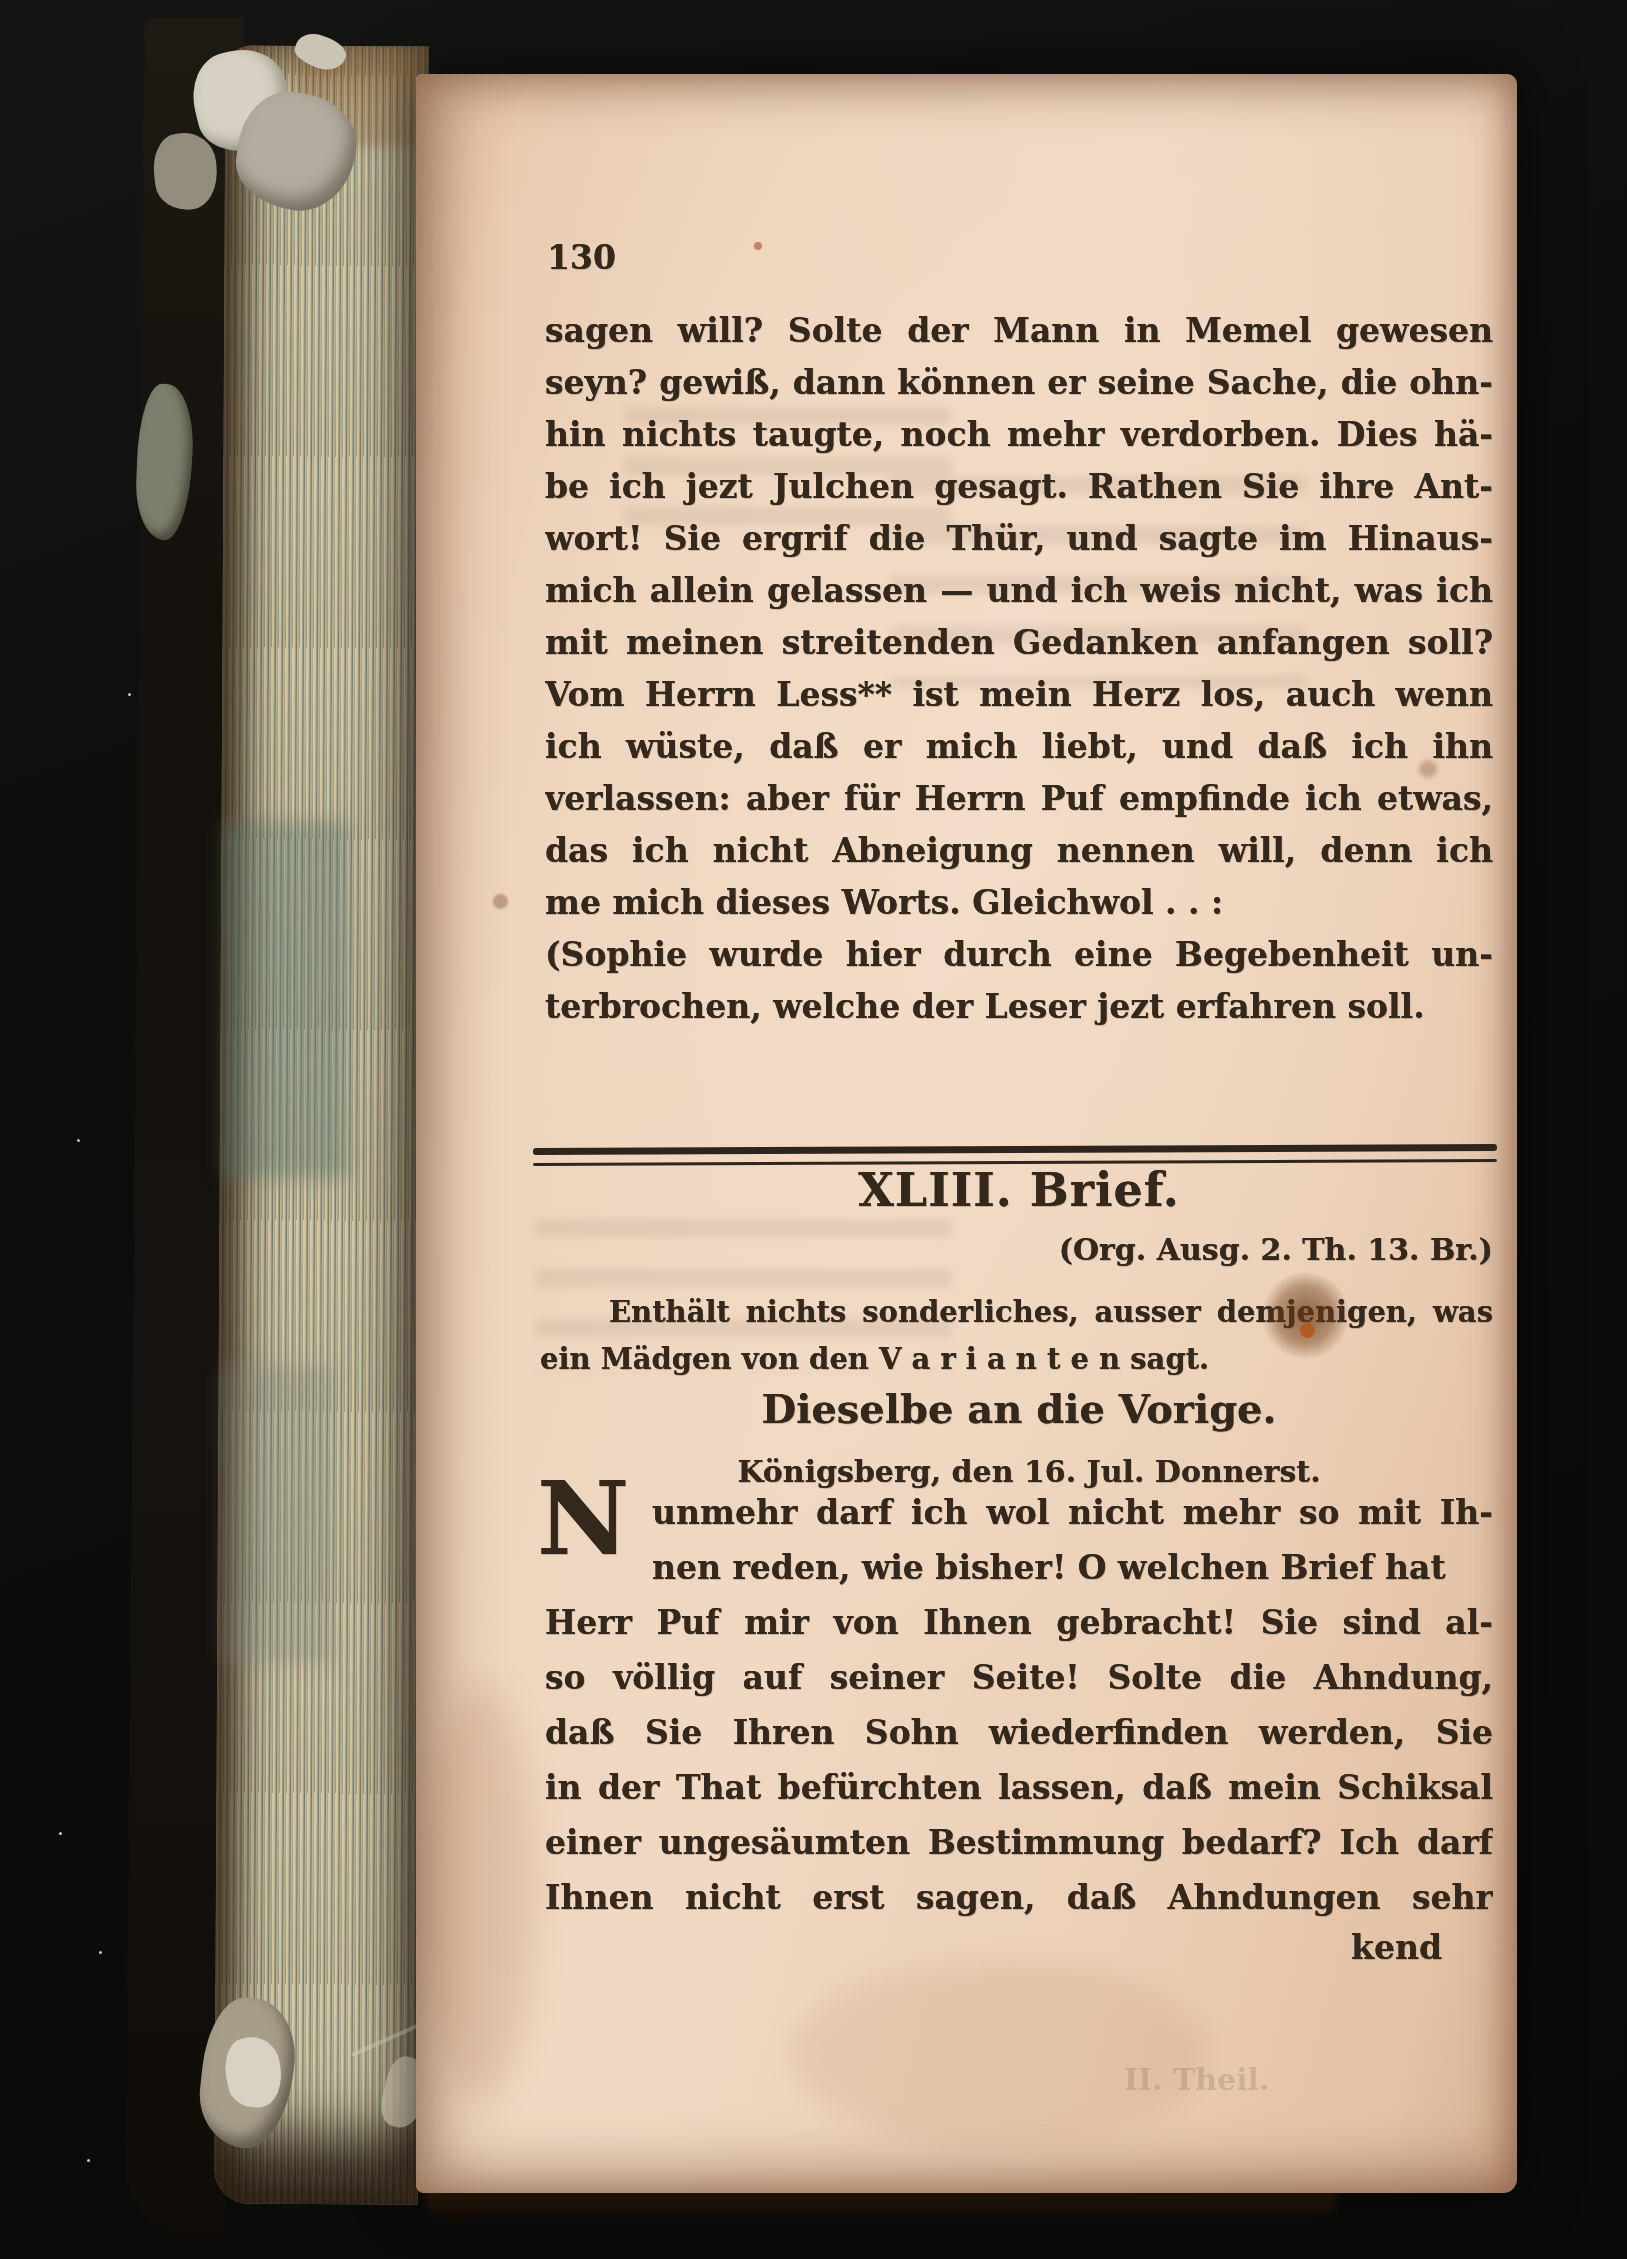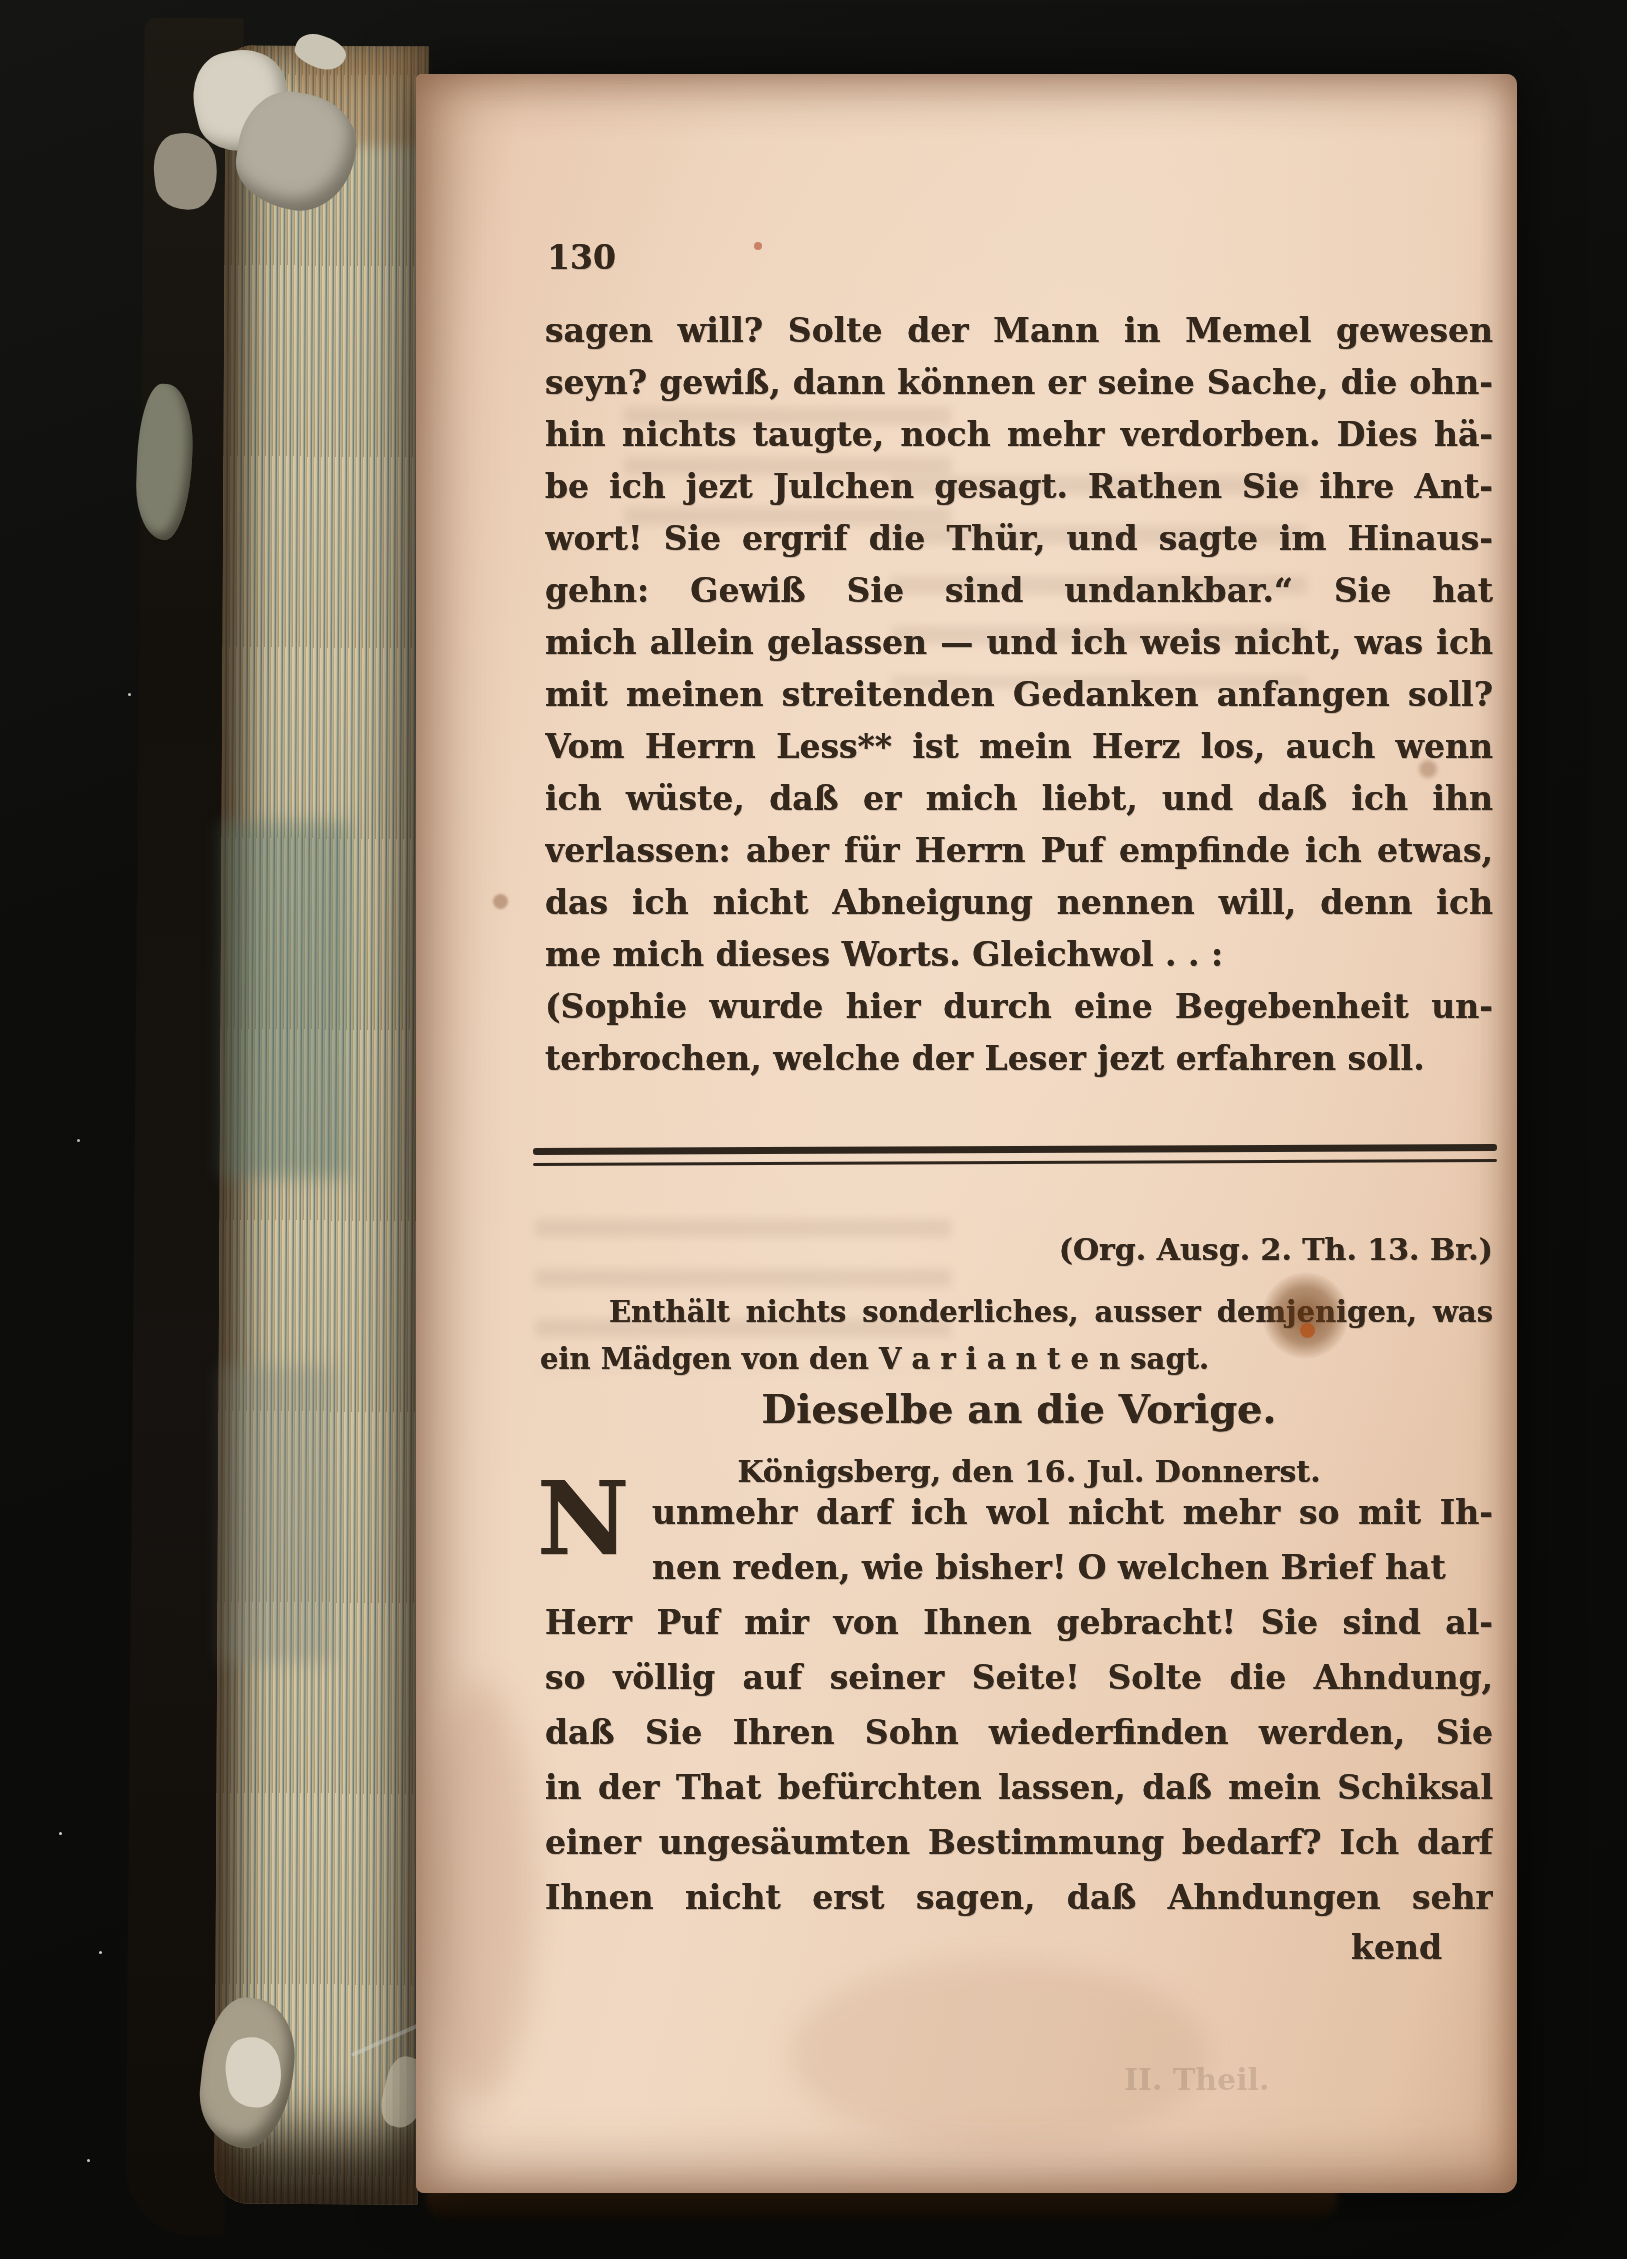--- a/index.html
+++ b/index.html
@@ -135,35 +135,35 @@
     <div class="ghost ghost3"></div>
 
     <div class="pagenum ink">130</div>
 
     <div class="textcol">
       <div class="tl j ink">sagen will? Solte der Mann in Memel gewesen</div>
       <div class="tl j ink">seyn? gewiß, dann können er seine Sache, die ohn-</div>
       <div class="tl j ink">hin nichts taugte, noch mehr verdorben. Dies hä-</div>
       <div class="tl j ink">be ich jezt Julchen gesagt. Rathen Sie ihre Ant-</div>
       <div class="tl j ink">wort! Sie ergrif die Thür, und sagte im Hinaus-</div>
-      <div class="tl j ink">gehn: Gewiß Sie sind undankbar.“ Sie hat</div>
       <div class="tl j ink">mich allein gelassen — und ich weis nicht, was ich</div>
       <div class="tl j ink">mit meinen streitenden Gedanken anfangen soll?</div>
       <div class="tl j ink">Vom Herrn Less** ist mein Herz los, auch wenn</div>
       <div class="tl j ink">ich wüste, daß er mich liebt, und daß ich ihn wieder-</div>
       <div class="tl j ink">verlassen: aber für Herrn Puf empfinde ich etwas,</div>
       <div class="tl j ink">das ich nicht Abneigung nennen will, denn ich schä-</div>
       <div class="tl ink">me mich dieses Worts. Gleichwol . . :</div>
       <div class="tl j ink">(Sophie wurde hier durch eine Begebenheit un-</div>
       <div class="tl ink">terbrochen, welche der Leser jezt erfahren soll.</div>
     </div>
 
     <div class="rule rule1"></div>
     <div class="rule rule2"></div>
 
+    <div class="sec-heading ink">XLIII. Brief.</div>
     <div class="sec-note ink">(Org. Ausg. 2. Th. 13. Br.)</div>
     <div class="sum1 j ink">Enthält nichts sonderliches, ausser demjenigen, was</div>
     <div class="sum2 ink">ein Mädgen von den V a r i a n t e n sagt.</div>
     <div class="letter-title ink">Dieselbe an die Vorige.</div>
     <div class="dateline ink">Königsberg, den 16. Jul. Donnerst.</div>
 
     <div class="dropcap ink">N</div>
     <div class="lblock">
       <div class="ln ind jj ink">unmehr darf ich wol nicht mehr so mit Ih-</div>
       <div class="ln ind ink">nen reden, wie bisher! O welchen Brief hat</div>

